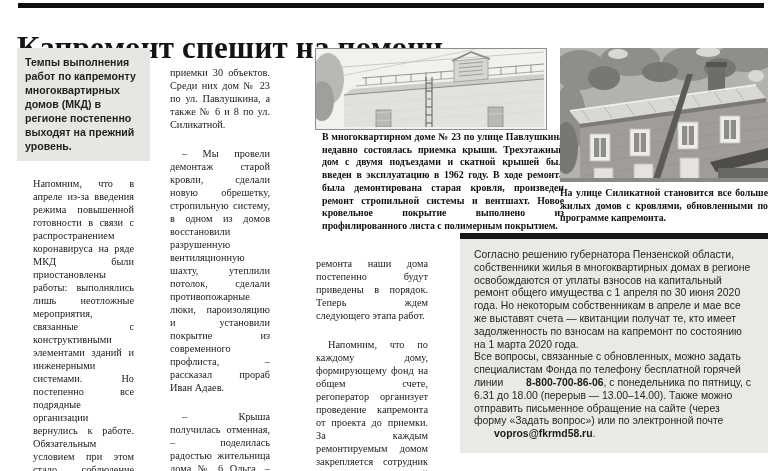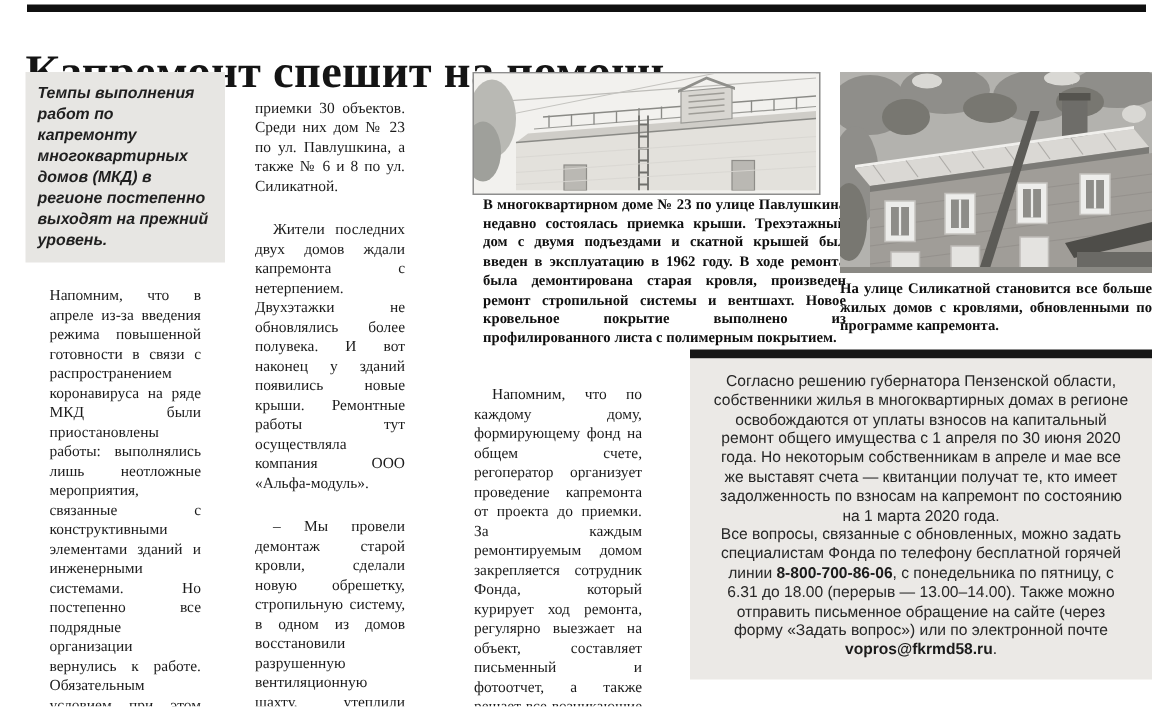--- a/index.html
+++ b/index.html
@@ -8,36 +8,36 @@
   .abs{position:absolute;}
   #top-rule{left:18px;top:3px;width:746px;height:5px;background:#101010;}
   #headline{left:17px;top:9px;width:740px;font-family:"Liberation Serif",serif;
             font-size:31px;line-height:35px;font-weight:bold;color:#141414;letter-spacing:0.2px;}
   .col{font-size:10.3px;line-height:13px;text-align:justify;color:#1b1b1b;}
   .col p{margin:16px;}
   .col p.ind{text-indent:12px;}
   #col1{left:17px;top:48px;width:133px;}
   #lead-box{background:#e7e6e3;padding:7px 8px 8px;margin:0 0 6px 0;
             font-family:"Liberation Sans",sans-serif;font-weight:bold;
-            font-size:10.6px;line-height:14px;color:#1f1f1f;text-align:left;font-style:italic;}
+            font-size:10.6px;line-height:14px;color:#1f1f1f;text-align:left;}
   #col2{left:154px;top:50px;width:132px;}
   #col3{left:300px;top:241px;width:144px;}
   #photo1{left:315px;top:48px;width:230px;height:80px;border:1px solid #8d8d8d;background:#f2f1ee;}
   #caption1{left:322px;top:131px;width:242px;font-weight:bold;font-size:9.8px;line-height:12.7px;
             color:#0f0f0f;text-align:justify;}
   #photo2{left:560px;top:48px;width:208px;height:134px;background:#b3b2ae;}
   #caption2{left:560px;top:187px;width:208px;font-weight:bold;font-size:9.8px;line-height:12.7px;
             color:#0f0f0f;text-align:justify;}
   #bar2{left:460px;top:233px;width:308px;height:6px;background:#161616;}
   #sidebar{left:460px;top:239px;width:308px;box-sizing:border-box;background:#ebe9e6;
            padding:10px 14px 12px;font-family:"Liberation Sans",sans-serif;}
   #sidebar-title{margin:0 0 6px 0;font-size:13.5px;line-height:16px;font-weight:normal;
                  color:#4a4a4a;letter-spacing:0.3px;}
-  .sb-p{margin:0;font-size:10.4px;line-height:12.8px;color:#262626;text-align:center;}
-  .sb-p b{color:#1a1a1a;}
+  .sb-p{margin:0;font-size:10.4px;line-height:12.8px;color:#262626;text-align:left;}
+  .sb-p b{color:#1a1a1a;margin-left:20px;}
   #sig{margin-top:7px;margin-left:30px;padding-top:4px;border-top:1px solid #777;
        text-align:right;font-style:italic;font-size:10.3px;line-height:13.5px;color:#222;}
   svg{display:block;}
 </style>
 </head>
 <body>
 
 <div id="page">
 
   <div id="top-rule" class="abs"></div>
@@ -45,21 +45,20 @@
   <h1 id="headline" class="abs">Капремонт спешит на помощь</h1>
 
   <div id="col1" class="abs col">
     <div id="lead-box">Темпы выполнения работ по капремонту многоквартирных домов (МКД) в регионе постепенно выходят на прежний уровень.</div>
     <p>Напомним, что в апреле из-за введения режима повышенной готовности в связи с распространением коронавируса на ряде МКД были приостановлены работы: выполнялись лишь неотложные мероприятия, связанные с конструктивными элементами зданий и инженерными системами. Но постепенно все подрядные организации вернулись к работе. Обязательным условием при этом стало соблюдение санэпидемтребований. Все сотрудники, осуществляющие ремонт, имеют средства защиты, включая респираторы и перчатки. Контакт с жителями домов временно минимизирован, а выезды инспекций и приемка работ будут проходить поэтапно – чтобы не допустить скопления людей.</p>
 
   </div>
 
   <div id="col2" class="abs col">
     <p>приемки 30 объектов. Среди них дом № 23 по ул. Павлушкина, а также № 6 и 8 по ул. Силикатной.</p>
-    <p class="ind">Жители последних двух домов ждали капремонта с нетерпением. Двухэтажки не обновлялись более полувека. И вот наконец у зданий появились новые крыши. Ремонтные работы тут осуществляла компания ООО «Альфа-модуль».</p>
     <p class="ind">– Мы провели демонтаж старой кровли, сделали новую обрешетку, стропильную систему, в одном из домов восстановили разрушенную вентиляционную шахту, утеплили потолок, сделали противопожарные люки, пароизоляцию и установили покрытие из современного профлиста, – рассказал прораб Иван Адаев.</p>
     <p class="ind">– Крыша получилась отменная, – поделилась радостью жительница дома № 6 Ольга, – жаль только, что инженерные коммуникации в этом году отремонтировать не получится (эти работы запланированы на более поздний срок), они тоже исчерпали свой ресурс. И мы очень рады, что по программе кап-</p>
   </div>
 
   <div id="photo1" class="abs">
     <svg width="228" height="78" viewBox="0 0 228 78">
       <rect x="0" y="0" width="228" height="78" fill="#f2f1ee"></rect>
       <line x1="0" y1="20" x2="228" y2="3" stroke="#bdbcb8" stroke-width="0.8"></line>
       <line x1="0" y1="32" x2="160" y2="0" stroke="#c4c3bf" stroke-width="0.7"></line>
       <ellipse cx="12" cy="30" rx="16" ry="26" fill="#b9b9b4"></ellipse>
@@ -104,20 +103,21 @@
         <line x1="28" y1="56" x2="228" y2="42"></line>
           <line x1="28" y1="66" x2="228" y2="52"></line>
           <line x1="28" y1="74" x2="228" y2="62"></line>
       </g>
     </svg>
   </div>
 
   <div id="caption1" class="abs">В многоквартирном доме № 23 по улице Павлушкина недавно состоялась приемка крыши. Трехэтажный дом с двумя подъездами и скатной крышей был введен в эксплуатацию в 1962 году. В ходе ремонта была демонтирована старая кровля, произведен ремонт стропильной системы и вентшахт. Новое кровельное покрытие выполнено из профилированного листа с полимерным покрытием.</div>
 
   <div id="col3" class="abs col">
+    <p>ремонта наши дома постепенно будут приведены в порядок. Теперь ждем следующего этапа работ.</p>
     <p class="ind">Напомним, что по каждому дому, формирующему фонд на общем счете, регоператор организует проведение капремонта от проекта до приемки. За каждым ремонтируемым домом закрепляется сотрудник Фонда, который курирует ход ремонта, регулярно выезжает на объект, составляет письменный и фотоотчет, а также решает все возникающие вопросы.</p>
     <div id="sig">
       
       
     </div>
   </div>
 
   <div id="photo2" class="abs">
     <svg width="208" height="134" viewBox="0 0 208 134">
       <rect x="0" y="0" width="208" height="134" fill="#b3b2ae"></rect>

